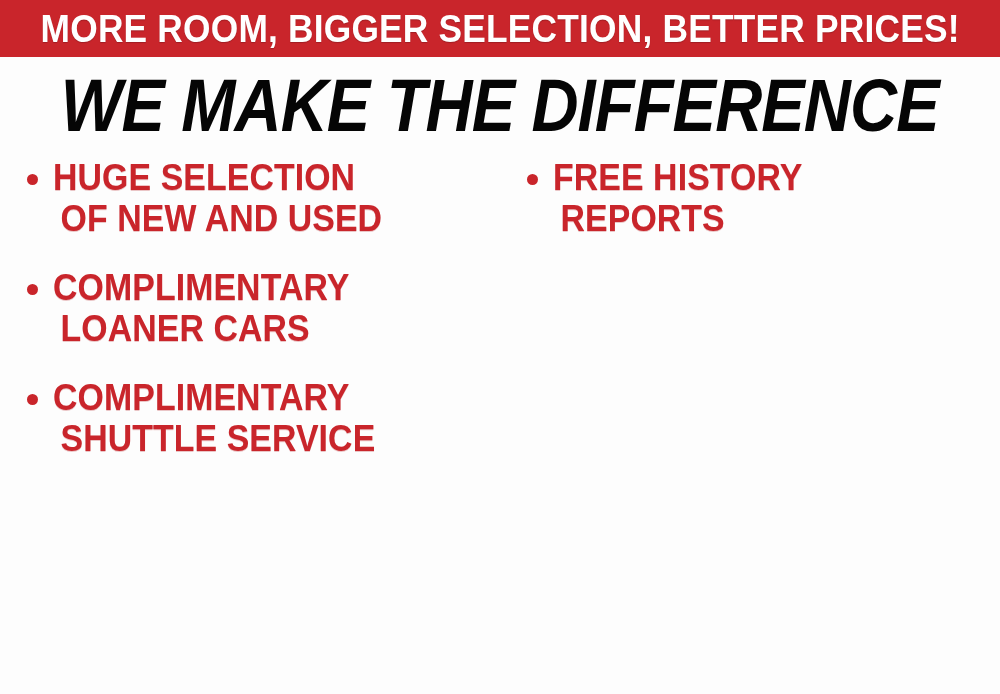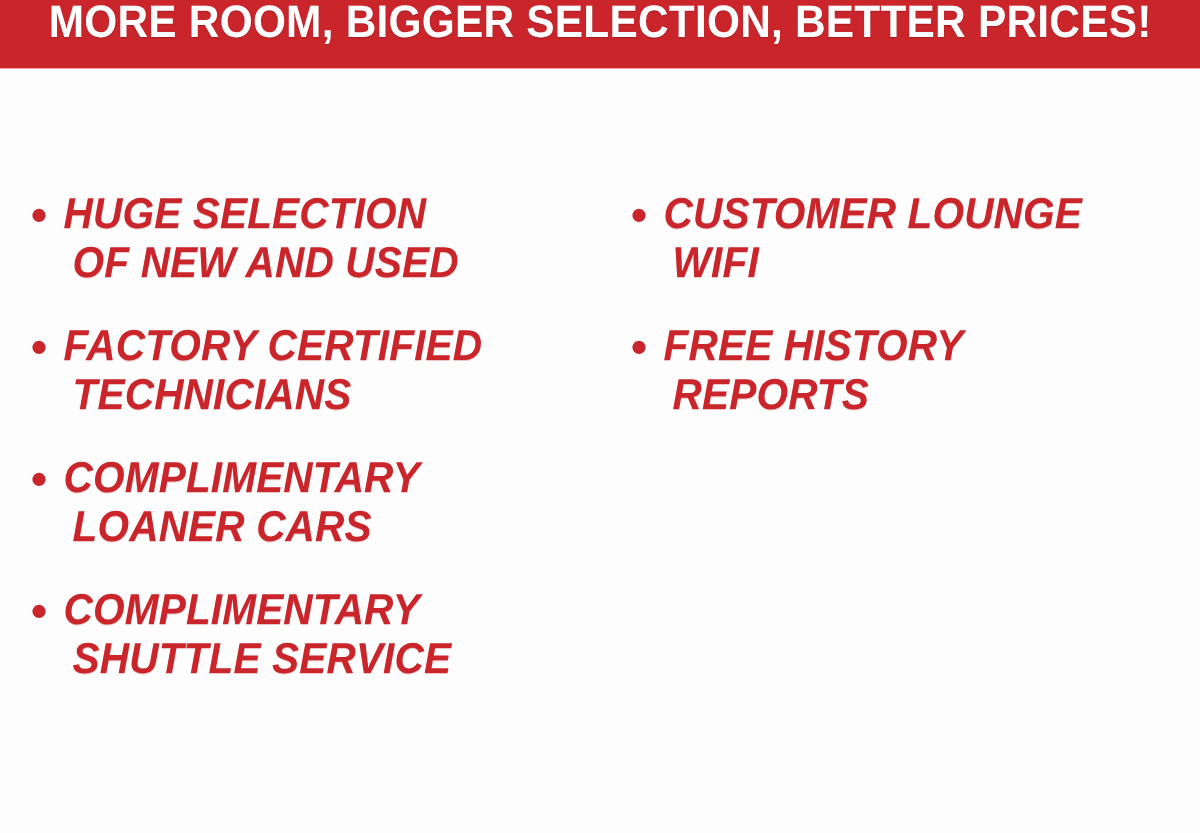--- a/index.html
+++ b/index.html
@@ -19,21 +19,21 @@
 
   
   .banner {
     position: absolute;
     left: 0;
     top: 0;
     width: 1000px;
     height: 57px;
     background: #c9252b;
     display: flex;
-    align-items: flex-start;
+    align-items: center;
     justify-content: center;
   }
   .banner-text {
     color: #ffffff;
     font-weight: bold;
     font-size: 38px;
     line-height: 38px;
     letter-spacing: 0.2px;
     white-space: nowrap;
     transform: scaleX(0.93);
@@ -64,21 +64,20 @@
     transform-origin: center center;
   }
 
   
   .columns {
     position: absolute;
     left: 0;
     top: 157px;
     width: 792px;
     height: 537px;
-    font-style: italic;
   }
   .col {
     position: absolute;
     top: 0;
     height: 537px;
   }
   .col-left  { left: 18px;  width: 482px; }
   .col-right { left: 518px; width: 482px; }
 
   .benefit {
@@ -110,41 +109,37 @@
 </style>
 </head>
 <body>
 
 <div id="poster">
 
   <div class="banner">
     <span class="banner-text">MORE ROOM, BIGGER SELECTION, BETTER PRICES!</span>
   </div>
 
+  <div class="headline">
+    <span class="headline-text">WE MAKE THE DIFFERENCE</span>
+  </div>
 
   <div class="columns">
 
     <div class="col col-left">
 
       <div class="benefit">
         <span class="bullet"></span>
         <span class="benefit-text">
           <span>HUGE SELECTION</span>
           <span class="ln2">OF NEW AND USED</span>
         </span>
       </div>
 
 
-      <div class="benefit">
-        <span class="bullet"></span>
-        <span class="benefit-text">
-          <span>FACTORY CERTIFIED</span>
-          <span class="ln2">TECHNICIANS</span>
-        </span>
-      </div>
 
       <div class="benefit">
         <span class="bullet"></span>
         <span class="benefit-text">
           <span>COMPLIMENTARY</span>
           <span class="ln2">LOANER CARS</span>
         </span>
       </div>
 
       <div class="benefit">
@@ -154,27 +149,20 @@
           <span class="ln2">SHUTTLE SERVICE</span>
         </span>
       </div>
 
     </div>
 
     <div class="col col-right">
 
 
 
-      <div class="benefit">
-        <span class="bullet"></span>
-        <span class="benefit-text">
-          <span>CUSTOMER LOUNGE</span>
-          <span class="ln2">WIFI</span>
-        </span>
-      </div>
 
 
 
       <div class="benefit">
         <span class="bullet"></span>
         <span class="benefit-text">
           <span>FREE HISTORY</span>
           <span class="ln2">REPORTS</span>
         </span>
       </div>

